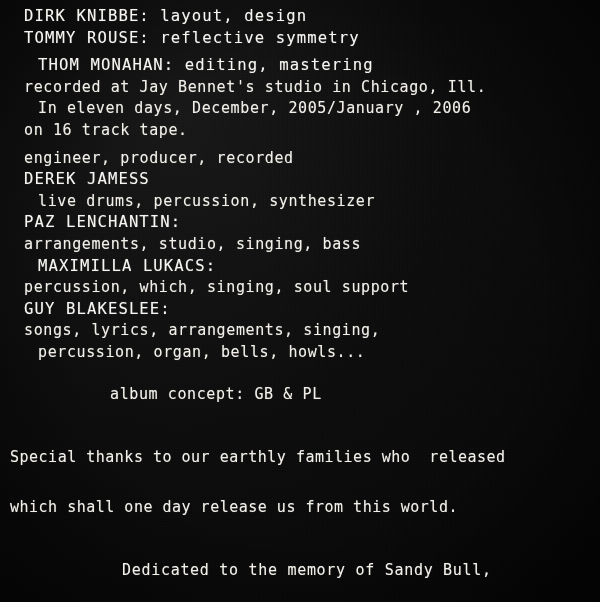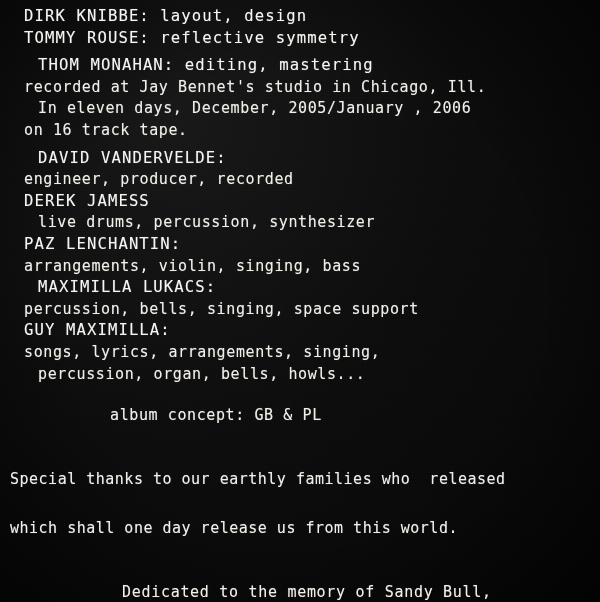--- a/index.html
+++ b/index.html
@@ -78,29 +78,28 @@
   <div class="credits">
 
     <div class="line name indent1">DIRK KNIBBE: layout, design</div>
     <div class="line name indent1">TOMMY ROUSE: reflective symmetry</div>
     <div class="gap-sm"></div>
     <div class="line name indent2">THOM MONAHAN: editing, mastering</div>
     <div class="line indent1">recorded at Jay Bennet's studio in Chicago, Ill.</div>
     <div class="line indent2">In eleven days, December, 2005/January , 2006</div>
     <div class="line indent1">on 16 track tape.</div>
     <div class="gap-sm"></div>
-    <div class="line name indent2">DAVID VANDERVELDE:</div>
     <div class="line indent1">engineer, producer, recorded</div>
     <div class="line name indent1">DEREK JAMESS</div>
     <div class="line indent2">live drums, percussion, synthesizer</div>
     <div class="line name indent1">PAZ LENCHANTIN:</div>
-    <div class="line indent1">arrangements, violin, singing, bass</div>
+    <div class="line indent1">arrangements, studio, singing, bass</div>
     <div class="line name indent2">MAXIMILLA LUKACS:</div>
-    <div class="line indent1">percussion, bells, singing, space support</div>
-    <div class="line name indent1">GUY MAXIMILLA:</div>
+    <div class="line indent1">percussion, which, singing, soul support</div>
+    <div class="line name indent1">GUY BLAKESLEE:</div>
     <div class="line indent1">songs, lyrics, arrangements, singing,</div>
     <div class="line indent2">percussion, organ, bells, howls...</div>
 
     <div class="gap-lg"></div>
 
     <div class="line indent3">album concept: GB &amp; PL</div>
 
     <div class="gap-md"></div>
 
     <div class="thanks">

